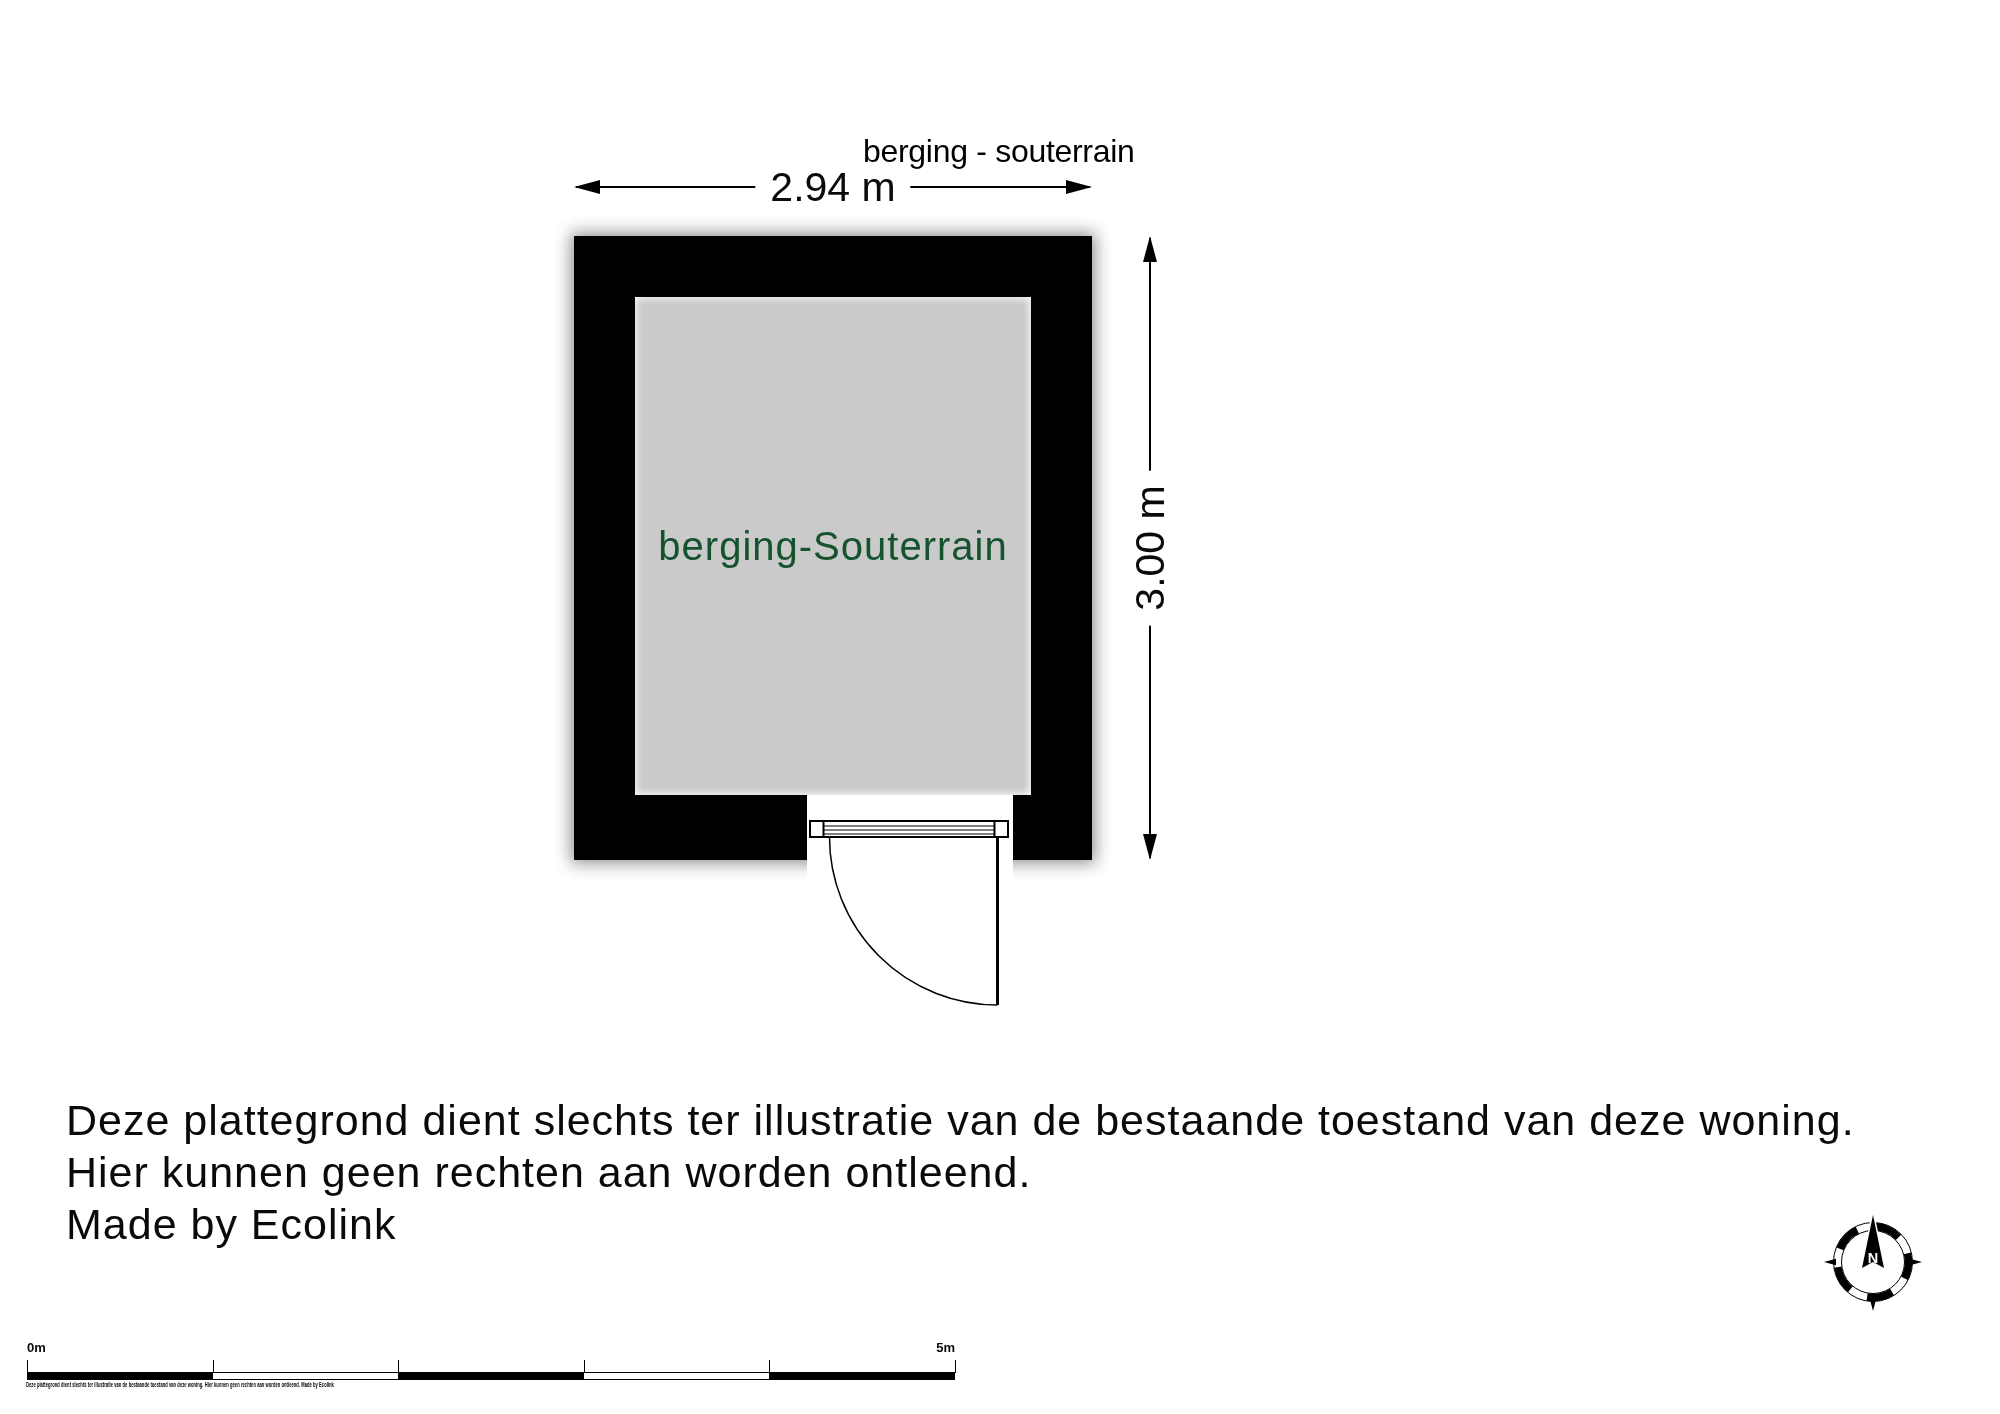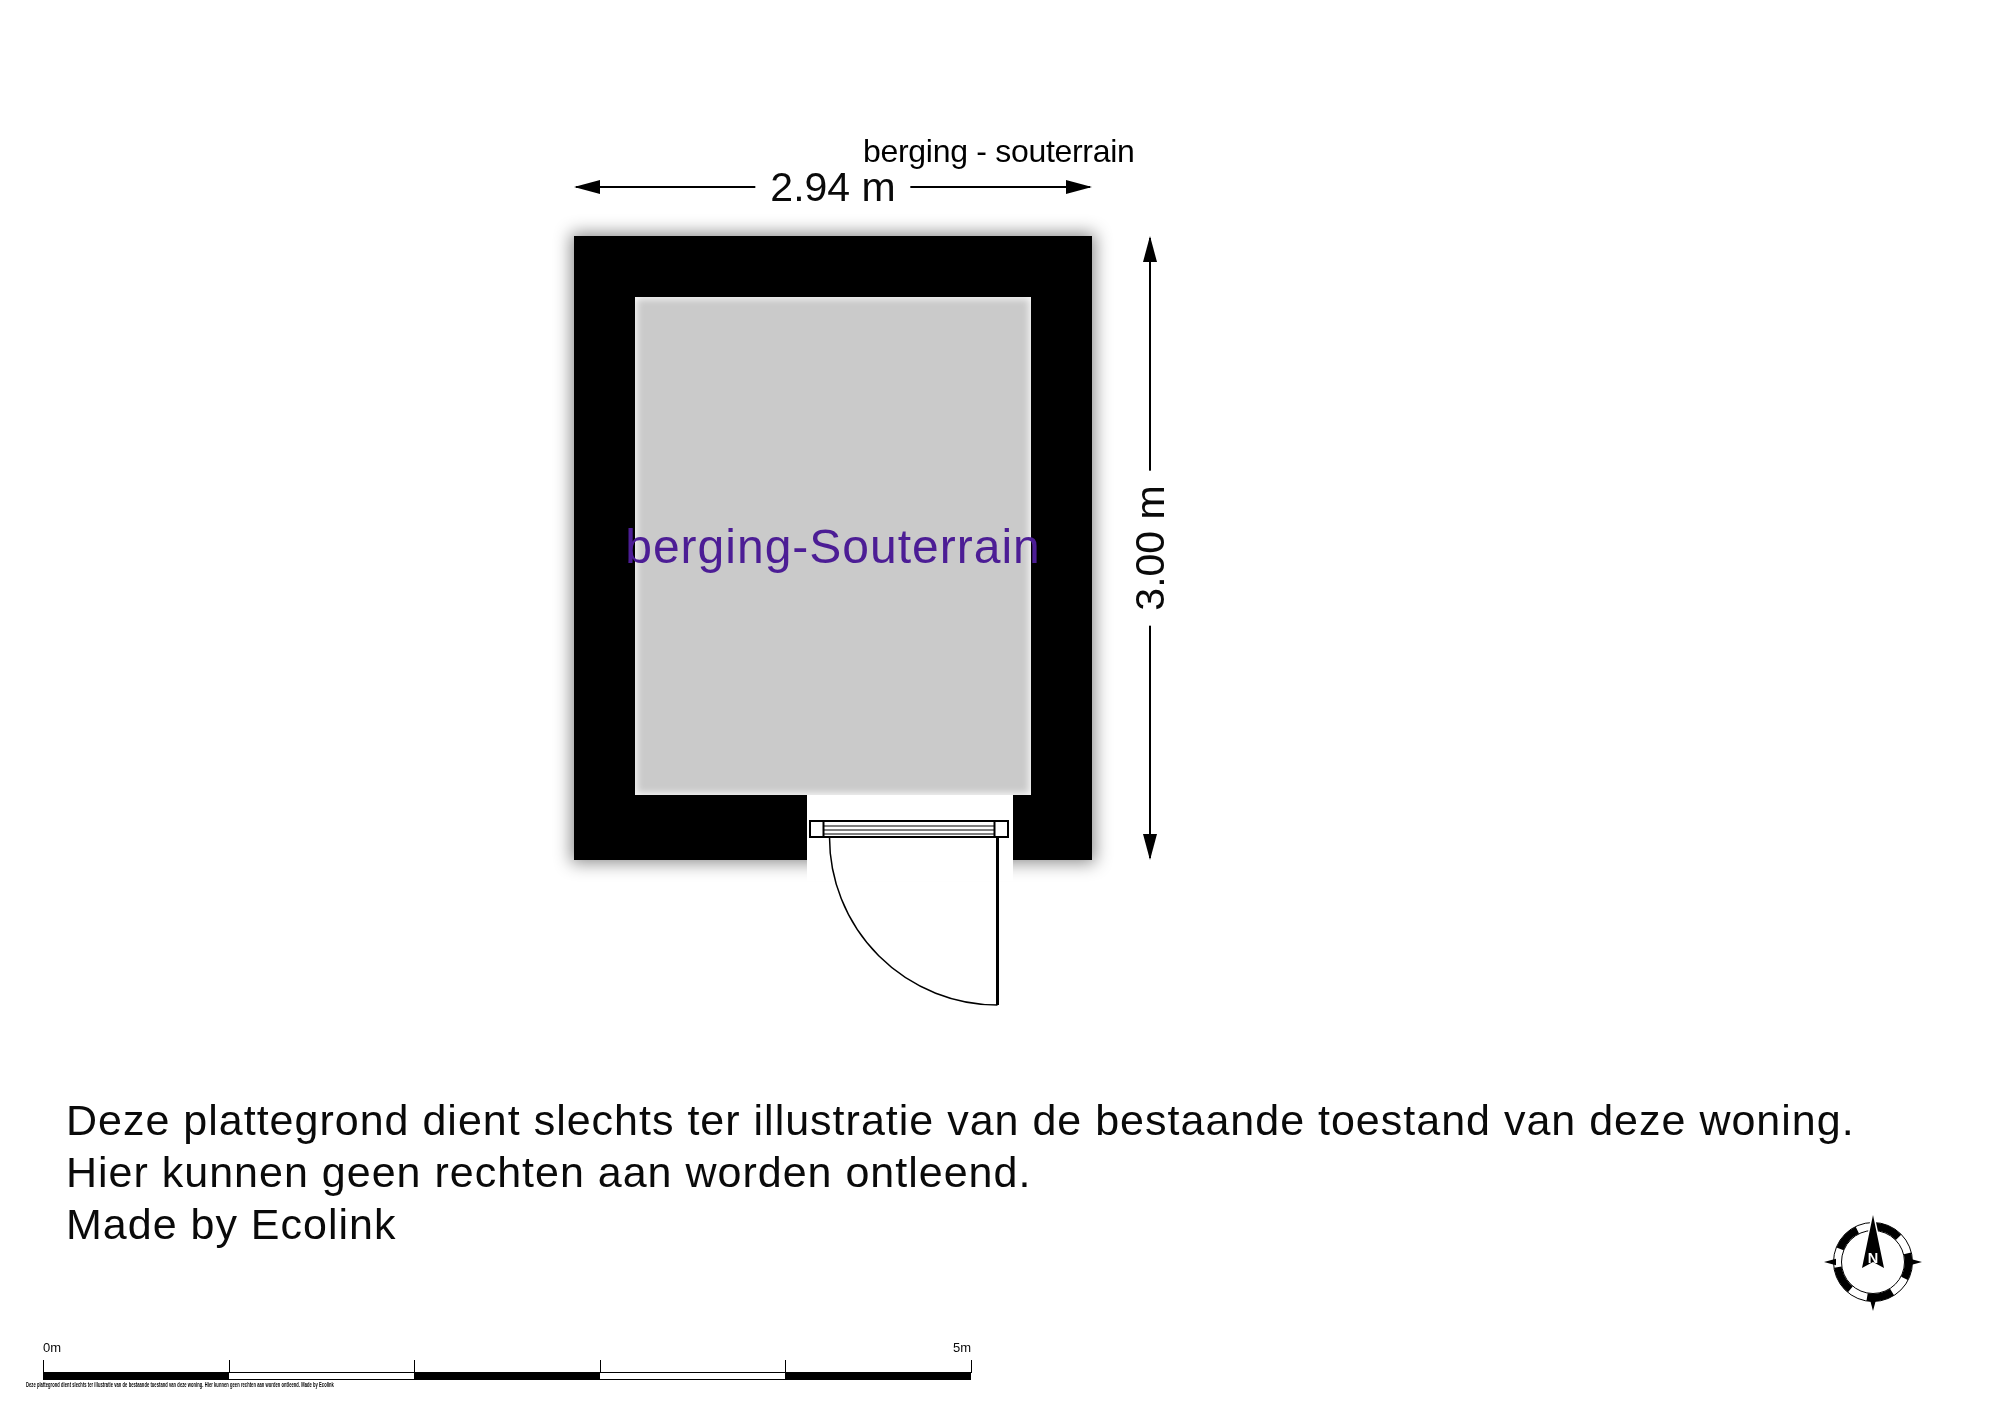--- a/index.html
+++ b/index.html
@@ -34,29 +34,29 @@
     border-left:7px solid transparent;border-right:7px solid transparent;border-top:26px solid #000;}
   .dim-v .dim-label{position:absolute;left:22px;top:50%;transform:translate(-50%,-50%) rotate(-90deg);
     background:var(--bg);padding:0 15px;font-size:41px;white-space:nowrap;}
 
   
   .room{left:574px;top:236px;width:518px;height:624px;background:var(--wall);
     box-shadow:0 0 16px 3px rgba(0,0,0,0.45);}
   .floor{position:absolute;left:61px;top:61px;width:396px;height:498px;background:var(--floor);
     box-shadow:inset 0 0 7px 2px rgba(255,255,255,0.85);
     display:flex;align-items:center;justify-content:center;}
-  .room-label{font-size:48px;letter-spacing:1px;color:#4c1d95;white-space:nowrap;}
+  .room-label{font-size:40px;letter-spacing:1px;color:#14532d;white-space:nowrap;}
   .door-opening{left:807px;top:795px;width:206px;height:86px;background:var(--bg);}
   .door-svg{left:0;top:0;pointer-events:none;}
 
   
   .disclaimer{left:66px;top:1094px;font-size:43px;line-height:52px;letter-spacing:1px;color:#0a0a0a;white-space:nowrap;}
 
   
-  .scalebar{left:43px;top:1340px;width:928px;height:42px;font-size:13px;}
+  .scalebar{left:27px;top:1340px;width:928px;height:42px;font-size:13px;font-weight:bold;}
   .sb-label-left{position:absolute;left:0;top:0;}
   .sb-label-right{position:absolute;right:0;top:0;margin-left:34px;}
   .sb-bar{position:absolute;left:0;right:0;top:32px;height:6px;border:1px solid #000;display:flex;}
   .sb-seg{flex:1 1 0;height:100%;}
   .sb-seg.b{background:#000;} .sb-seg.w{background:#fff;}
   .sb-tick{position:absolute;top:20px;width:1px;height:13px;background:#000;}
 
   
   .fineprint{left:26px;top:1381px;font-size:7px;font-weight:700;letter-spacing:0.1px;
     transform:scaleX(0.58);transform-origin:left top;white-space:nowrap;color:#000;}

